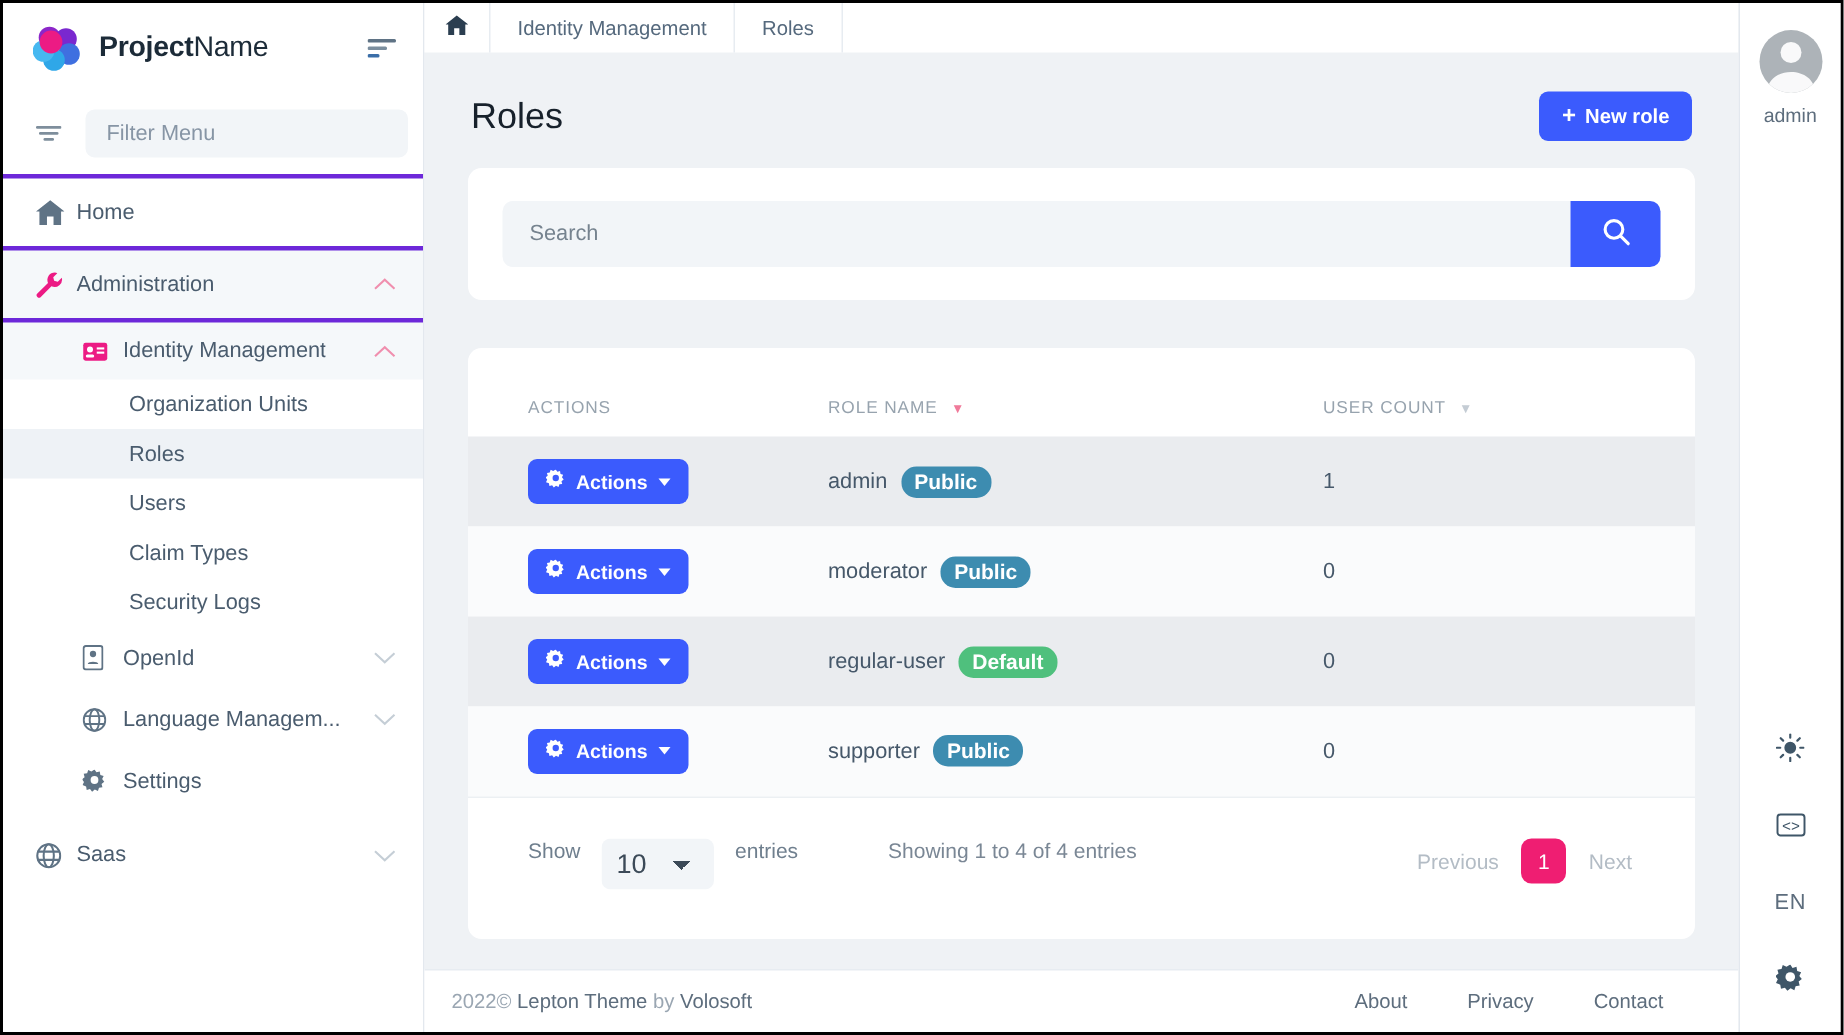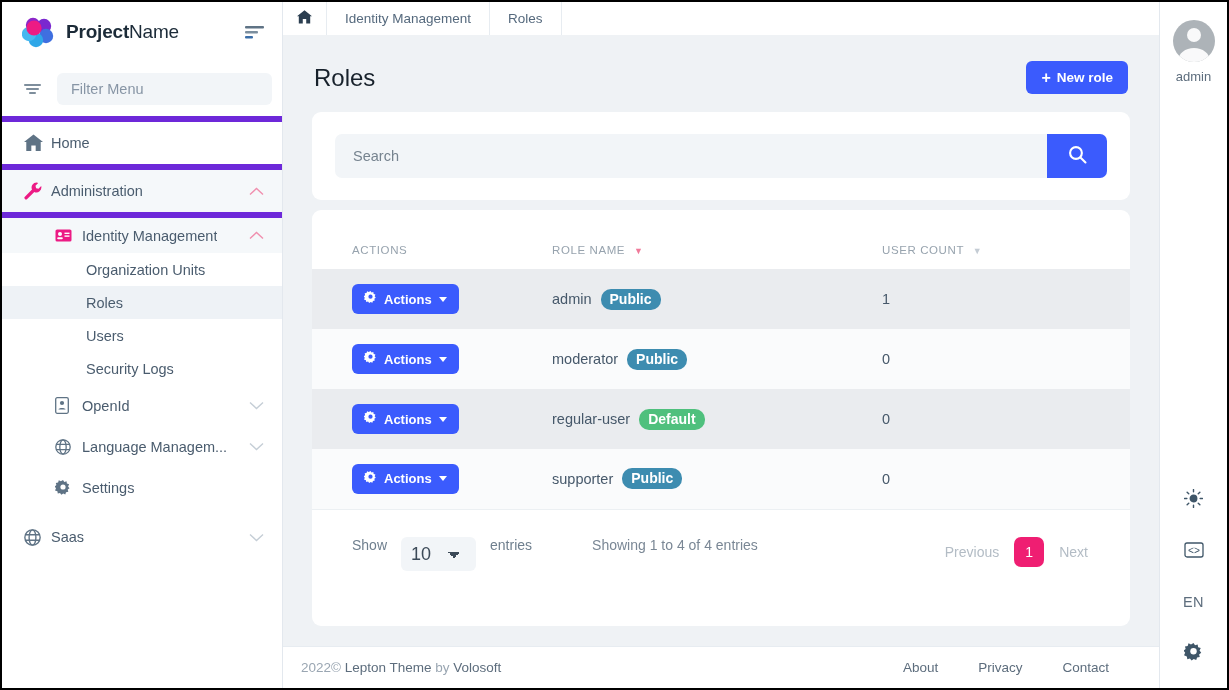--- a/index.html
+++ b/index.html
@@ -67,21 +67,21 @@
   .nav-item.home { height: 50px; }
   .nav-item.lvl0 { padding-left: 22px; height: 48px; }
   .nav-item.lvl1 { padding-left: 53px; height: 41px; }
   .nav-item.lvl2 { padding-left: 84px; height: 33px; }
   .nav-item .ic { width: 22px; flex-shrink: 0; display: flex; align-items:center; }
   .nav-item .lbl { white-space: nowrap; overflow: hidden; text-overflow: ellipsis; }
   .nav-item.lvl1 .lbl, .nav-item.lvl0 .lbl { margin-left: 5px; }
   .nav-item .chev { margin-left: auto; flex-shrink: 0; display:flex; }
   .nav-item.sel { background: #eef2f6; }
   .nav-item.grp { background: #f5f8fa; }
-  .nav-sep { border-top: 6px solid #6d28d9; }
+  .nav-sep { border-top: 3px solid #6d28d9; }
 
   
   .main {
     flex: 1; height: 100%;
     display: flex; flex-direction: column;
     min-width: 0;
     background: #eff2f5;
   }
   .crumbbar {
     height: 33px; background: #ffffff;
@@ -133,21 +133,21 @@
     font-size: 14.5px; color: #47586a; outline: none;
   }
   .search-input::placeholder { color: #76838f; }
   .search-btn {
     width: 60px; background: #3b5bfd;
     border: none; border-radius: 0 7px 7px 0;
     display: flex; align-items: center; justify-content: center;
     cursor: pointer;
   }
 
-  .card-table { margin-top: 10px; padding: 0 0 0 0; flex: 1; display:flex; flex-direction:column; }
+  .card-table { margin-top: 32px; padding: 0 0 0 0; flex: 1; display:flex; flex-direction:column; }
   .tbl { width: 100%; border-collapse: collapse; table-layout: fixed; }
   .tbl th {
     text-align: left;
     font-size: 11.5px; font-weight: normal;
     letter-spacing: 0.6px;
     color: #97a3ae; text-transform: uppercase;
     padding: 34px 0 13px 0;
     cursor: pointer;
   }
   .tbl th:first-child { padding-left: 40px; }
@@ -336,20 +336,23 @@
       <div class="nav-item lvl2">
         <span class="lbl">Organization Units</span>
       </div>
       <div class="nav-item lvl2 sel">
         <span class="lbl">Roles</span>
       </div>
       <div class="nav-item lvl2">
         <span class="lbl">Users</span>
       </div>
       <div class="nav-item lvl2">
+        <span class="lbl">Claim Types</span>
+      </div>
+      <div class="nav-item lvl2">
         <span class="lbl">Security Logs</span>
       </div>
 
       <div class="nav-item lvl1">
         <span class="ic">
           <svg width="14" height="17" viewBox="0 0 14 17" fill="none" stroke="#5f7385" stroke-width="1.3">
             <rect x="0.7" y="0.7" width="12.6" height="15.6" rx="1.5"></rect>
             <circle cx="7" cy="6" r="2.1" fill="#5f7385" stroke="none"></circle>
             <path d="M3.5 12.6c0-2 7-2 7 0" fill="#5f7385" stroke="none"></path>
           </svg>

